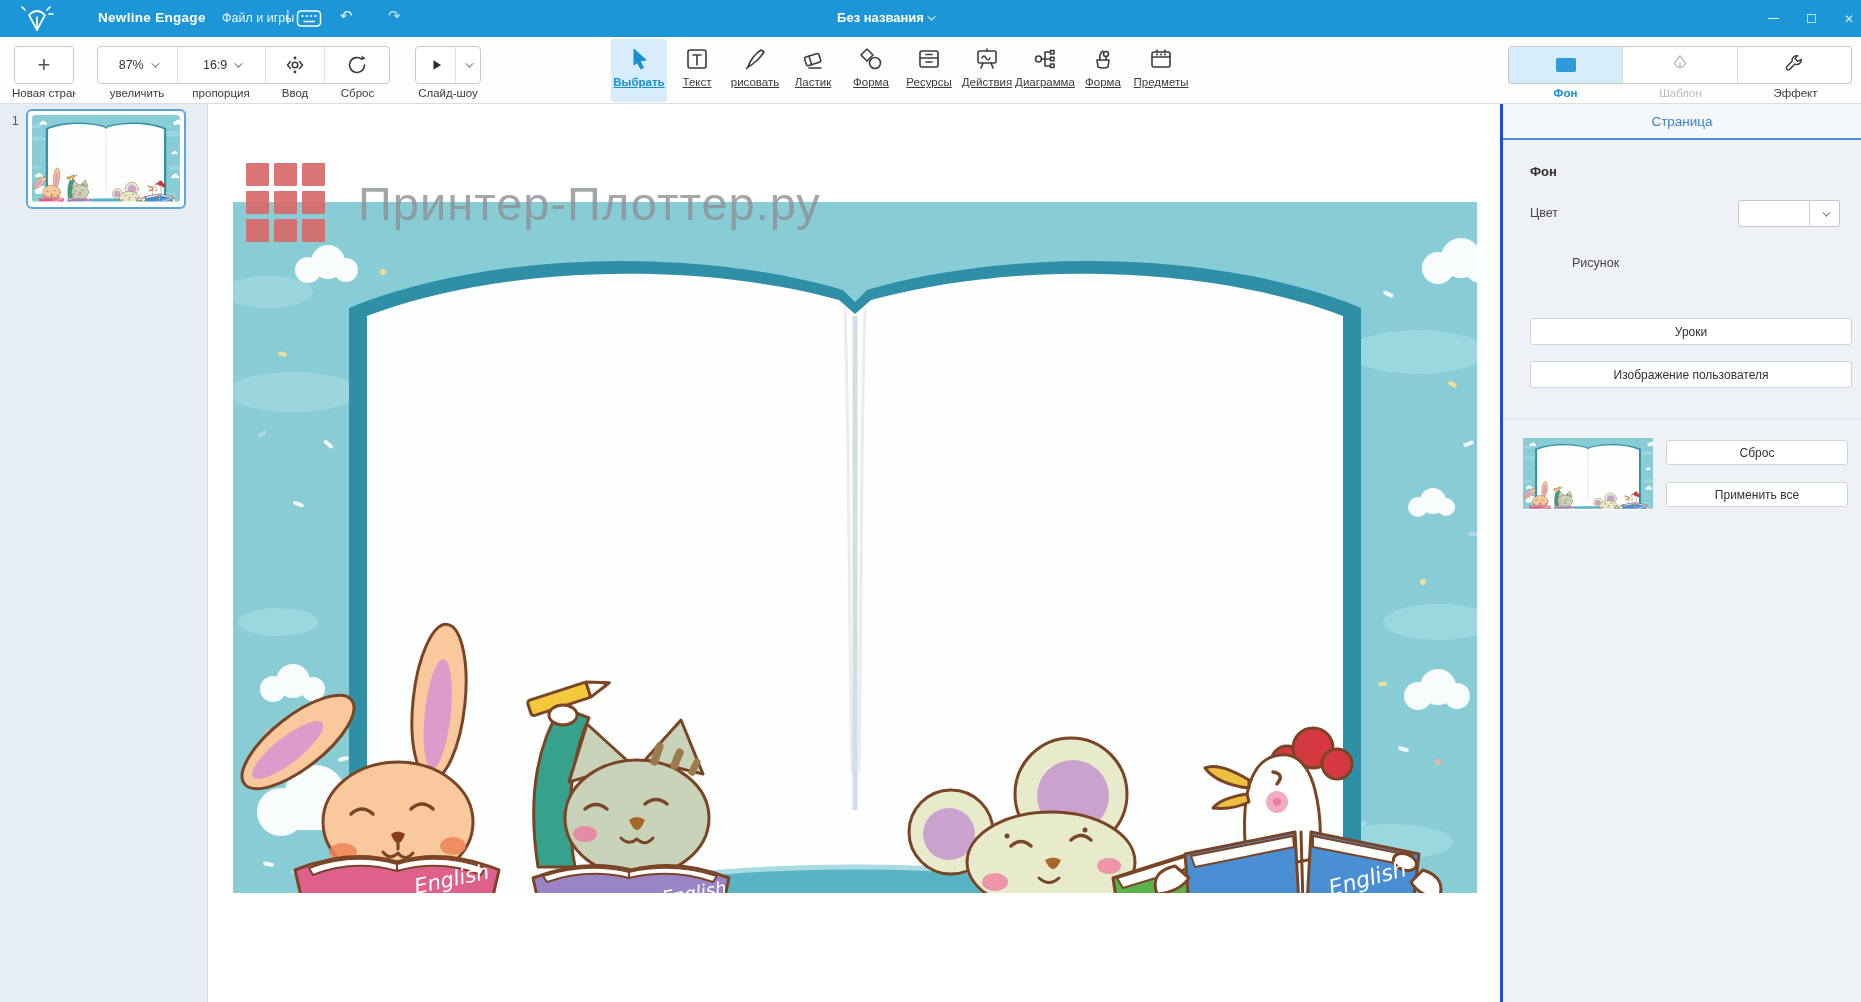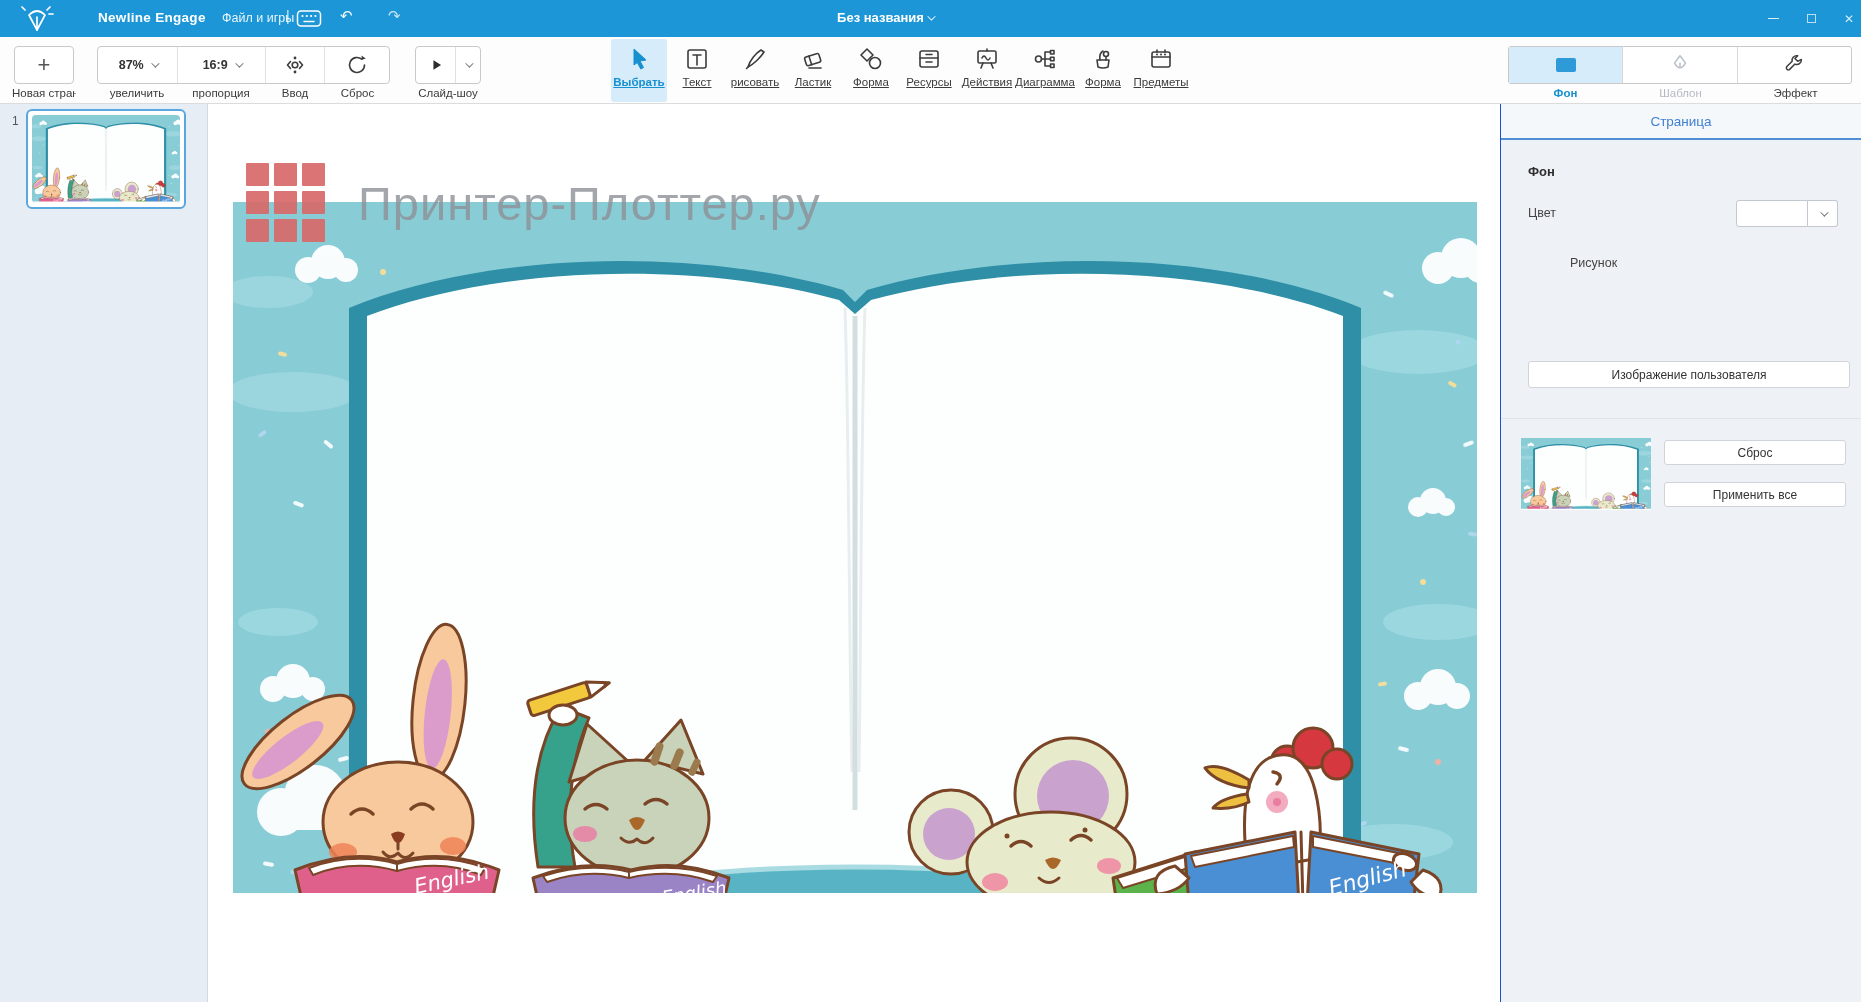--- a/index.html
+++ b/index.html
@@ -19,21 +19,21 @@
   .tb-title { position:absolute; left:885px; top:10px; transform:translateX(-50%); color:#fff; font-size:13px; font-weight:bold; display:flex; align-items:center; gap:3px; }
   .chev { display:inline-block; width:7px; height:7px; border-right:1.6px solid currentColor; border-bottom:1.6px solid currentColor; transform:rotate(45deg) translateY(-2px); }
   .tb-title .chev { width:6px; height:6px; border-color:rgba(255,255,255,.9); }
   .win-btn { position:absolute; top:0; width:30px; height:37px; display:flex; align-items:center; justify-content:center; color:rgba(255,255,255,.8); }
   .wb-min { left:1758px; } .wb-max { left:1796px; } .wb-close { left:1834px; font-size:12px; }
   .wb-min i { display:block; width:11px; border-top:1.6px solid rgba(255,255,255,.85); }
   .wb-max i { display:block; width:9px; height:9px; border:1.4px solid rgba(255,255,255,.7); }
 
   
   .toolbar { position:absolute; left:0; top:37px; width:1861px; height:67px; background:#fdfdfd; border-bottom:1px solid #dcdcdc; }
-  .btn-box { position:absolute; background:#fff; border:1px solid #c9c9c9; border-radius:4px; display:flex; align-items:center; justify-content:center;font-weight:bold; }
+  .btn-box { position:absolute; background:#fff; border:1px solid #c9c9c9; border-radius:4px; display:flex; align-items:center; justify-content:center; }
   .newpage-btn { left:14px; top:9px; width:60px; height:38px; font-size:22px; color:#555; font-weight:300; }
   .ctrl-group { left:97px; top:9px; width:293px; height:38px; padding:0; justify-content:flex-start; }
   .ctrl-cell { height:100%; display:flex; align-items:center; justify-content:center; gap:7px; font-size:12.5px; color:#333; }
   .ctrl-cell + .ctrl-cell { border-left:1px solid #e0e0e0; }
   .cc-zoom { width:80px; } .cc-ratio { width:88px; } .cc-pan { width:60px; } .cc-reset { width:65px; }
   .chev-g { width:6px; height:6px; border-color:#777; }
   .slideshow-btn { left:415px; top:9px; width:66px; height:38px; padding:0; justify-content:flex-start; }
   .ss-play { width:40px; height:100%; display:flex; align-items:center; justify-content:center; }
   .ss-chev { width:25px; height:100%; display:flex; align-items:center; justify-content:center; border-left:1px solid #e0e0e0; }
   .tb-label { position:absolute; top:50px; font-size:11.5px; color:#3b3b3b; text-align:center; white-space:nowrap; overflow:hidden; }
@@ -61,21 +61,21 @@
   .thumb-card { position:absolute; left:26px; top:5px; width:160px; height:100px; background:#fff; border:2px solid #5aa7e0; border-radius:6px; padding:4px; }
   .thumb-card svg { width:100%; height:100%; border-radius:4px; display:block; }
 
   .canvas { position:absolute; left:208px; top:0; width:1292px; height:898px; background:#fff; overflow:hidden; }
   .slide-svg { position:absolute; left:25px; top:98px; width:1244px; height:703px; z-index:1; }
   .watermark { position:absolute; left:0; top:0; z-index:2; pointer-events:none; }
   .wm-grid { position:absolute; left:38px; top:59px; display:grid; grid-template-columns:repeat(3,23px); grid-auto-rows:23px; gap:5px; opacity:.92; }
   .wm-grid i { background:#d96a6a; border-radius:1px; }
   .wm-text { position:absolute; left:150px; top:72px; font-size:47px; color:#8d9196; opacity:.8; letter-spacing:1px; white-space:nowrap; }
 
-  .props { position:absolute; left:1500px; top:0; width:361px; height:898px; background:#eef1f6; border-left:1px solid #1d4ed8; }
+  .props { position:absolute; left:1500px; top:0; width:361px; height:898px; background:#eef1f6; border-left:3px solid #1d4ed8; }
   .props-header { position:absolute; left:0; top:0; width:100%; height:36px; background:#f5f8fb; border-bottom:2px solid #4f8fd6; display:flex; align-items:center; justify-content:center; color:#3f7fd0; font-size:13.5px; }
   .p-sec { position:absolute; left:27px; font-size:13px; color:#2e2e2e; font-weight:bold; }
   .p-lab { position:absolute; left:27px; font-size:12.5px; color:#444; }
   .color-ctrl { position:absolute; left:235px; top:96px; display:flex; height:27px; }
   .color-swatch { width:72px; background:#fff; border:1px solid #c2c8d0; border-radius:3px 0 0 3px; }
   .color-chev { width:30px; background:#fff; border:1px solid #c2c8d0; border-left:none; border-radius:0 3px 3px 0; display:flex; align-items:center; justify-content:center; }
   .p-btn { position:absolute; left:27px; width:322px; height:27px; background:#fff; border:1px solid #cfd4da; border-radius:3px; font-size:12px; color:#333; display:flex; align-items:center; justify-content:center; font-family:"Liberation Sans",sans-serif; }
   .p-div { position:absolute; left:0; top:314px; width:100%; border-top:1px solid #dfe3ea; }
   .p-thumb { position:absolute; left:20px; top:334px; width:130px; height:72px; background:#fff; }
   .p-thumb svg { width:100%; height:100%; display:block; }
@@ -512,20 +512,21 @@
       <div class="props-header">Страница</div>
       <div class="p-sec" style="top:60px;">Фон</div>
       <div class="p-lab" style="top:102px;">Цвет</div>
       <div class="color-ctrl">
         <span class="color-swatch"></span>
         <span class="color-chev">
           <i class="chev chev-g"></i>
         </span>
       </div>
       <div class="p-lab" style="top:152px;margin-left:42px;">Рисунок</div>
+      <button class="p-btn" style="top:214px;">Уроки</button>
       <button class="p-btn" style="top:257px;">Изображение пользователя</button>
       <div class="p-div"></div>
       <div class="p-thumb">
         <svg viewBox="0 0 1244 703" preserveAspectRatio="none">
             <use href="#slideArt"></use>
           </svg>
       </div>
       <button class="p-btn pb-reset">Сброс</button>
       <button class="p-btn pb-apply">Применить все</button>
     </aside>

